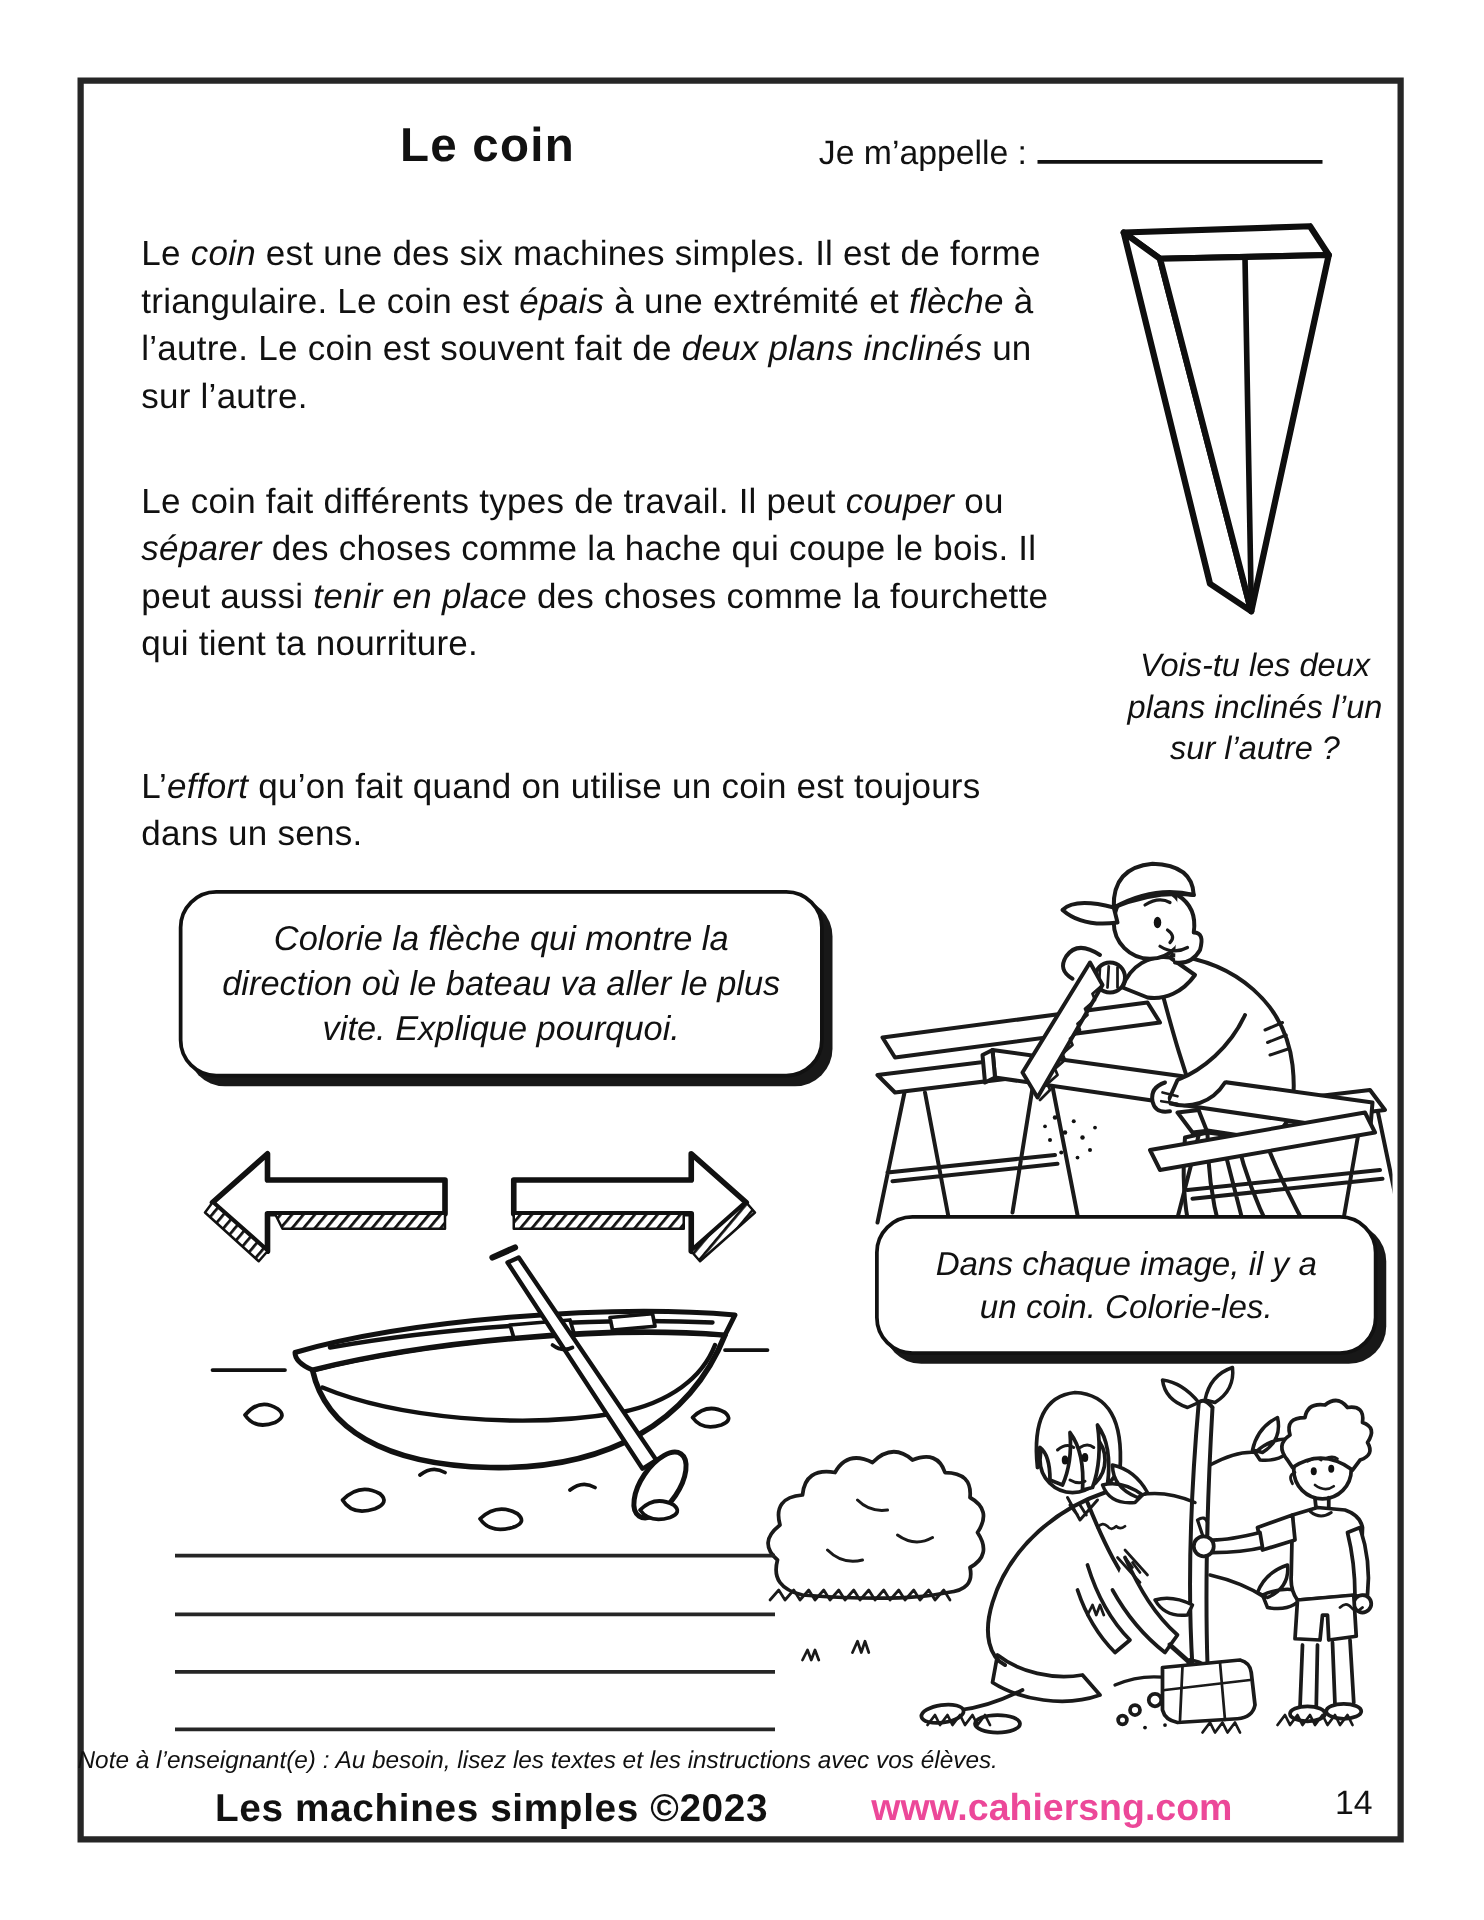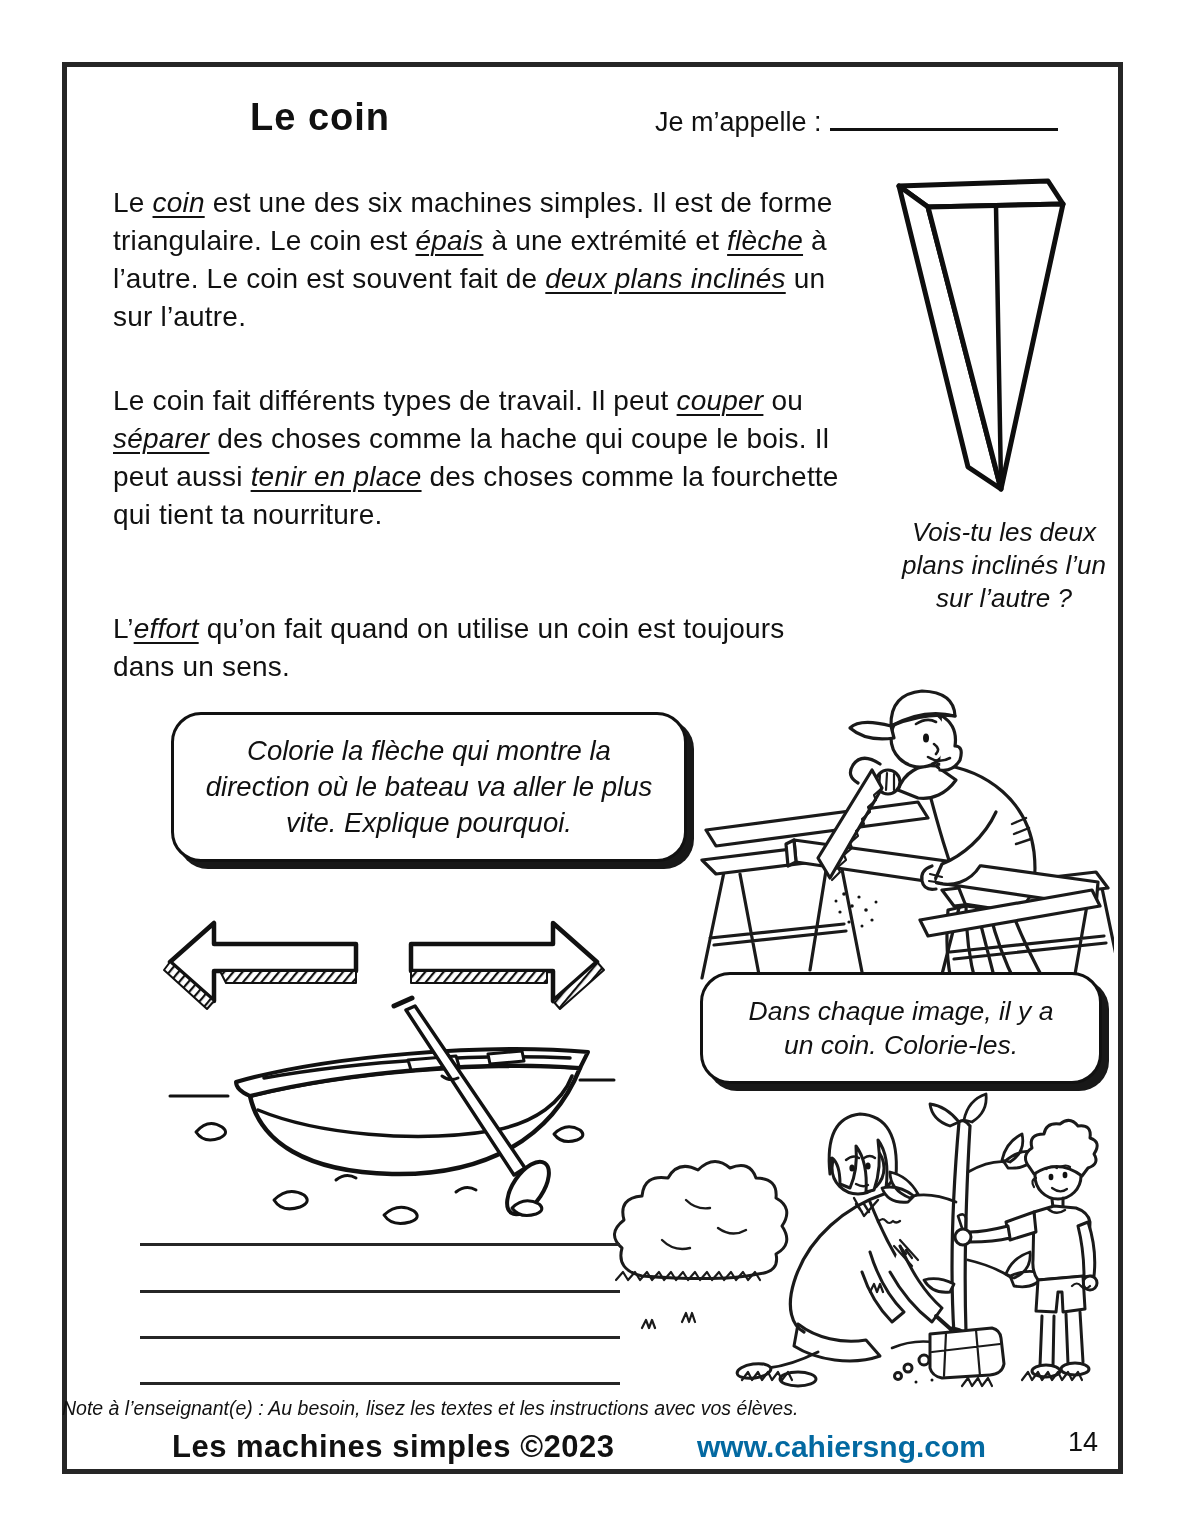--- a/index.html
+++ b/index.html
@@ -1,40 +1,40 @@
 <!DOCTYPE html>
 <html><head>
 <meta charset="utf-8">
 <style>
   html,body{margin:0;padding:0;background:#fff;}
   body{width:1187px;height:1536px;position:relative;font-family:"Liberation Sans",sans-serif;color:#111;overflow:hidden;}
   .abs{position:absolute;}
   .page-border{left:62px;top:62px;width:1051px;height:1402px;border:5px solid #262626;}
-  .title{left:250px;top:96px;width:230px;text-align:left;font-size:38px;font-weight:bold;letter-spacing:1px;}
+  .title{left:230px;top:96px;width:230px;text-align:right;font-size:38px;font-weight:bold;letter-spacing:1px;}
   .name-row{left:655px;top:102px;font-size:27px;white-space:nowrap;}
   .name-blank{display:inline-block;width:228px;height:26px;border-bottom:3px solid #111;margin-left:8px;vertical-align:baseline;}
   .para{font-size:28px;line-height:38px;letter-spacing:.2px;}
   .p1{left:113px;top:184px;width:740px;}
   .p2{left:113px;top:382px;width:752px;}
   .p3{left:113px;top:610px;width:700px;}
-  .u-term{font-style:italic;text-decoration:underline;text-decoration-thickness:2px;text-underline-offset:4px;}
+  .u-term{font-style:italic;text-decoration-thickness:2px;text-underline-offset:4px;}
   .wedge-caption{left:886px;top:516px;width:204px;font-size:26px;line-height:33px;font-style:italic;text-align:center;margin-left:16px;}
   .bubble{background:#fff;border:3.5px solid #111;border-radius:30px;box-shadow:7px 7px 0 #181818;
           font-style:italic;text-align:center;display:flex;align-items:center;justify-content:center;box-sizing:border-box;}
-  .box1{left:143px;top:712px;width:516px;height:150px;font-size:27.5px;line-height:36px;padding:0 18px;margin-left:28px;}
+  .box1{left:143px;top:712px;width:516px;height:150px;font-size:27.5px;line-height:36px;padding:0 18px;}
   .box2{left:700px;top:972px;width:402px;height:112px;font-size:26.5px;line-height:34px;padding:0 29px;z-index:5;}
   .svg-wedge{left:876px;top:164px;}
   .svg-boat{left:156px;top:910px;}
   .svg-saw{left:694px;top:654px;}
   .svg-plant{left:602px;top:1080px;}
   .writeline{left:140px;width:480px;border-top:3px solid #262626;height:0;}
   .wl1{top:1243px;} .wl2{top:1290px;} .wl3{top:1336px;} .wl4{top:1382px;}
   .note{left:62px;top:1397px;width:1058px;font-style:italic;font-size:19.5px;}
   .footer-series{left:172px;top:1429px;font-size:31px;font-weight:bold;letter-spacing:.5px;}
-  .footer-site{left:697px;top:1430px;font-size:30px;font-weight:bold;color:#0369a1;}
+  .footer-site{left:697px;top:1430px;font-size:30px;font-weight:bold;color:#ec4899;}
   .pagenum{left:1056px;top:1427px;width:54px;font-size:27px;text-align:center;}
 </style>
 </head>
 <body>
 
 <div class="abs page-border"></div>
 
 <div class="abs title">Le coin</div>
 
 <div class="abs name-row">

